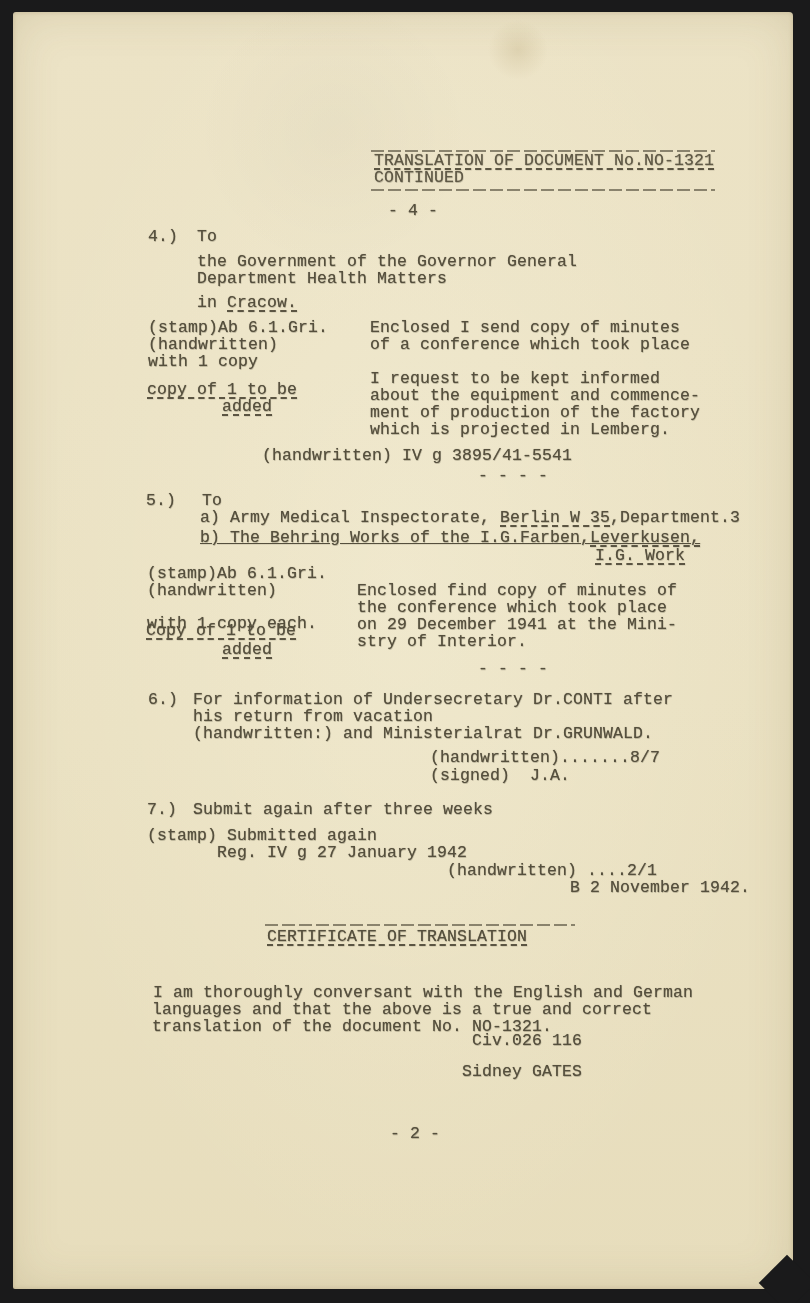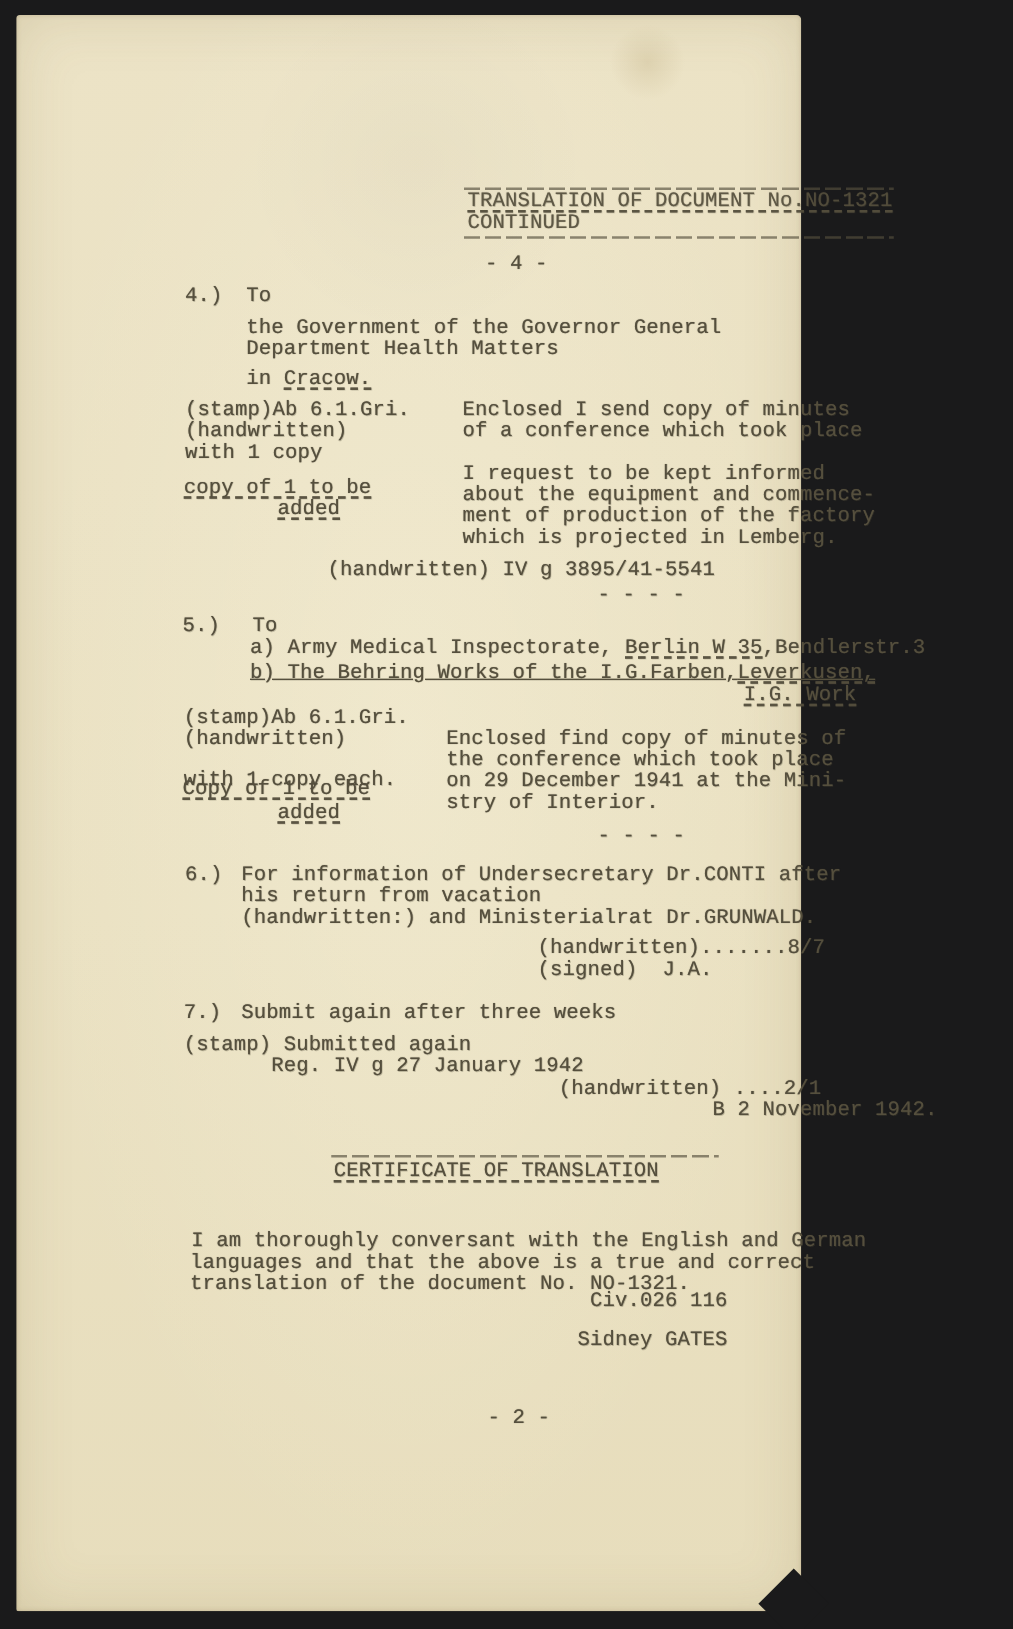--- a/index.html
+++ b/index.html
@@ -2,21 +2,21 @@
 <html><head>
 <meta charset="utf-8">
 <style>
   html,body { margin:0; padding:0; }
   body {
     width:810px; height:1303px; position:relative;
     background:#1a1a1b; overflow:hidden;
     font-family:"Liberation Mono", monospace;
   }
   .paper {
-    position:absolute; left:13px; top:12px; width:628px; height:1277px;
+    position:absolute; left:13px; top:12px; width:780px; height:1277px;
     background:
       radial-gradient(circle at 505px 38px, rgba(196,180,138,0.35), rgba(196,180,138,0) 30px),
       radial-gradient(circle at 320px 120px, rgba(0,0,0,0.025), rgba(0,0,0,0) 140px),
       radial-gradient(ellipse at 50% 45%, rgba(255,252,235,0.25), rgba(0,0,0,0) 70%),
       linear-gradient(176deg, #ece3c6 0%, #eae1c2 55%, #e7ddbc 100%);
     border-radius:3px 4px 2px 2px;
     box-shadow: inset 0 0 46px rgba(120,98,54,0.17), inset 0 0 4px rgba(110,90,50,0.25);
   }
   .dogear-cut {
     position:absolute; right:-14px; bottom:-14px; width:40px; height:40px;
@@ -79,21 +79,21 @@
   <div class="t" style="left:357px; top:358px;">I request to be kept informed</div>
   <div class="t" style="left:357px; top:375px;">about the equipment and commence-</div>
   <div class="t" style="left:357px; top:392px;">ment of production of the factory</div>
   <div class="t" style="left:357px; top:409px;">which is projected in Lemberg.</div>
 
   <div class="t" style="left:249px; top:435px;">(handwritten) IV g 3895/41-5541</div>
   <div class="t" style="left:465px; top:455px;">- - - -</div>
 
   <div class="t" style="left:133px; top:480px;">5.)</div>
   <div class="t" style="left:189px; top:480px;">To</div>
-  <div class="t" style="left:187px; top:497px;"><span>a) Army Medical Inspectorate, </span><span class="u">Berlin W 35</span><span>,Bendlerstr.3</span></div>
+  <div class="t" style="left:187px; top:497px;"><span>a) Army Medical Inspectorate, </span><span class="u">Berlin W 35</span><span>,Department.3</span></div>
   <div class="t" style="left:187px; top:517px;text-decoration:underline;"><span>b) The Behring Works of the I.G.Farben,</span><span class="u">Leverkusen,</span></div>
   <div class="t" style="left:582px; top:535px;"><span class="u">I.G. Work</span></div>
 
   <div class="t" style="left:134px; top:553px;">(stamp)Ab 6.1.Gri.</div>
   <div class="t" style="left:134px; top:570px;">(handwritten)</div>
   <div class="t" style="left:134px; top:603px;">with 1 copy each.</div>
   <div class="t" style="left:133px; top:610px;"><span class="u">Copy of 1 to be</span></div>
   <div class="t" style="left:209px; top:629px;"><span class="u">added</span></div>
 
   <div class="t" style="left:344px; top:570px;">Enclosed find copy of minutes of</div>

